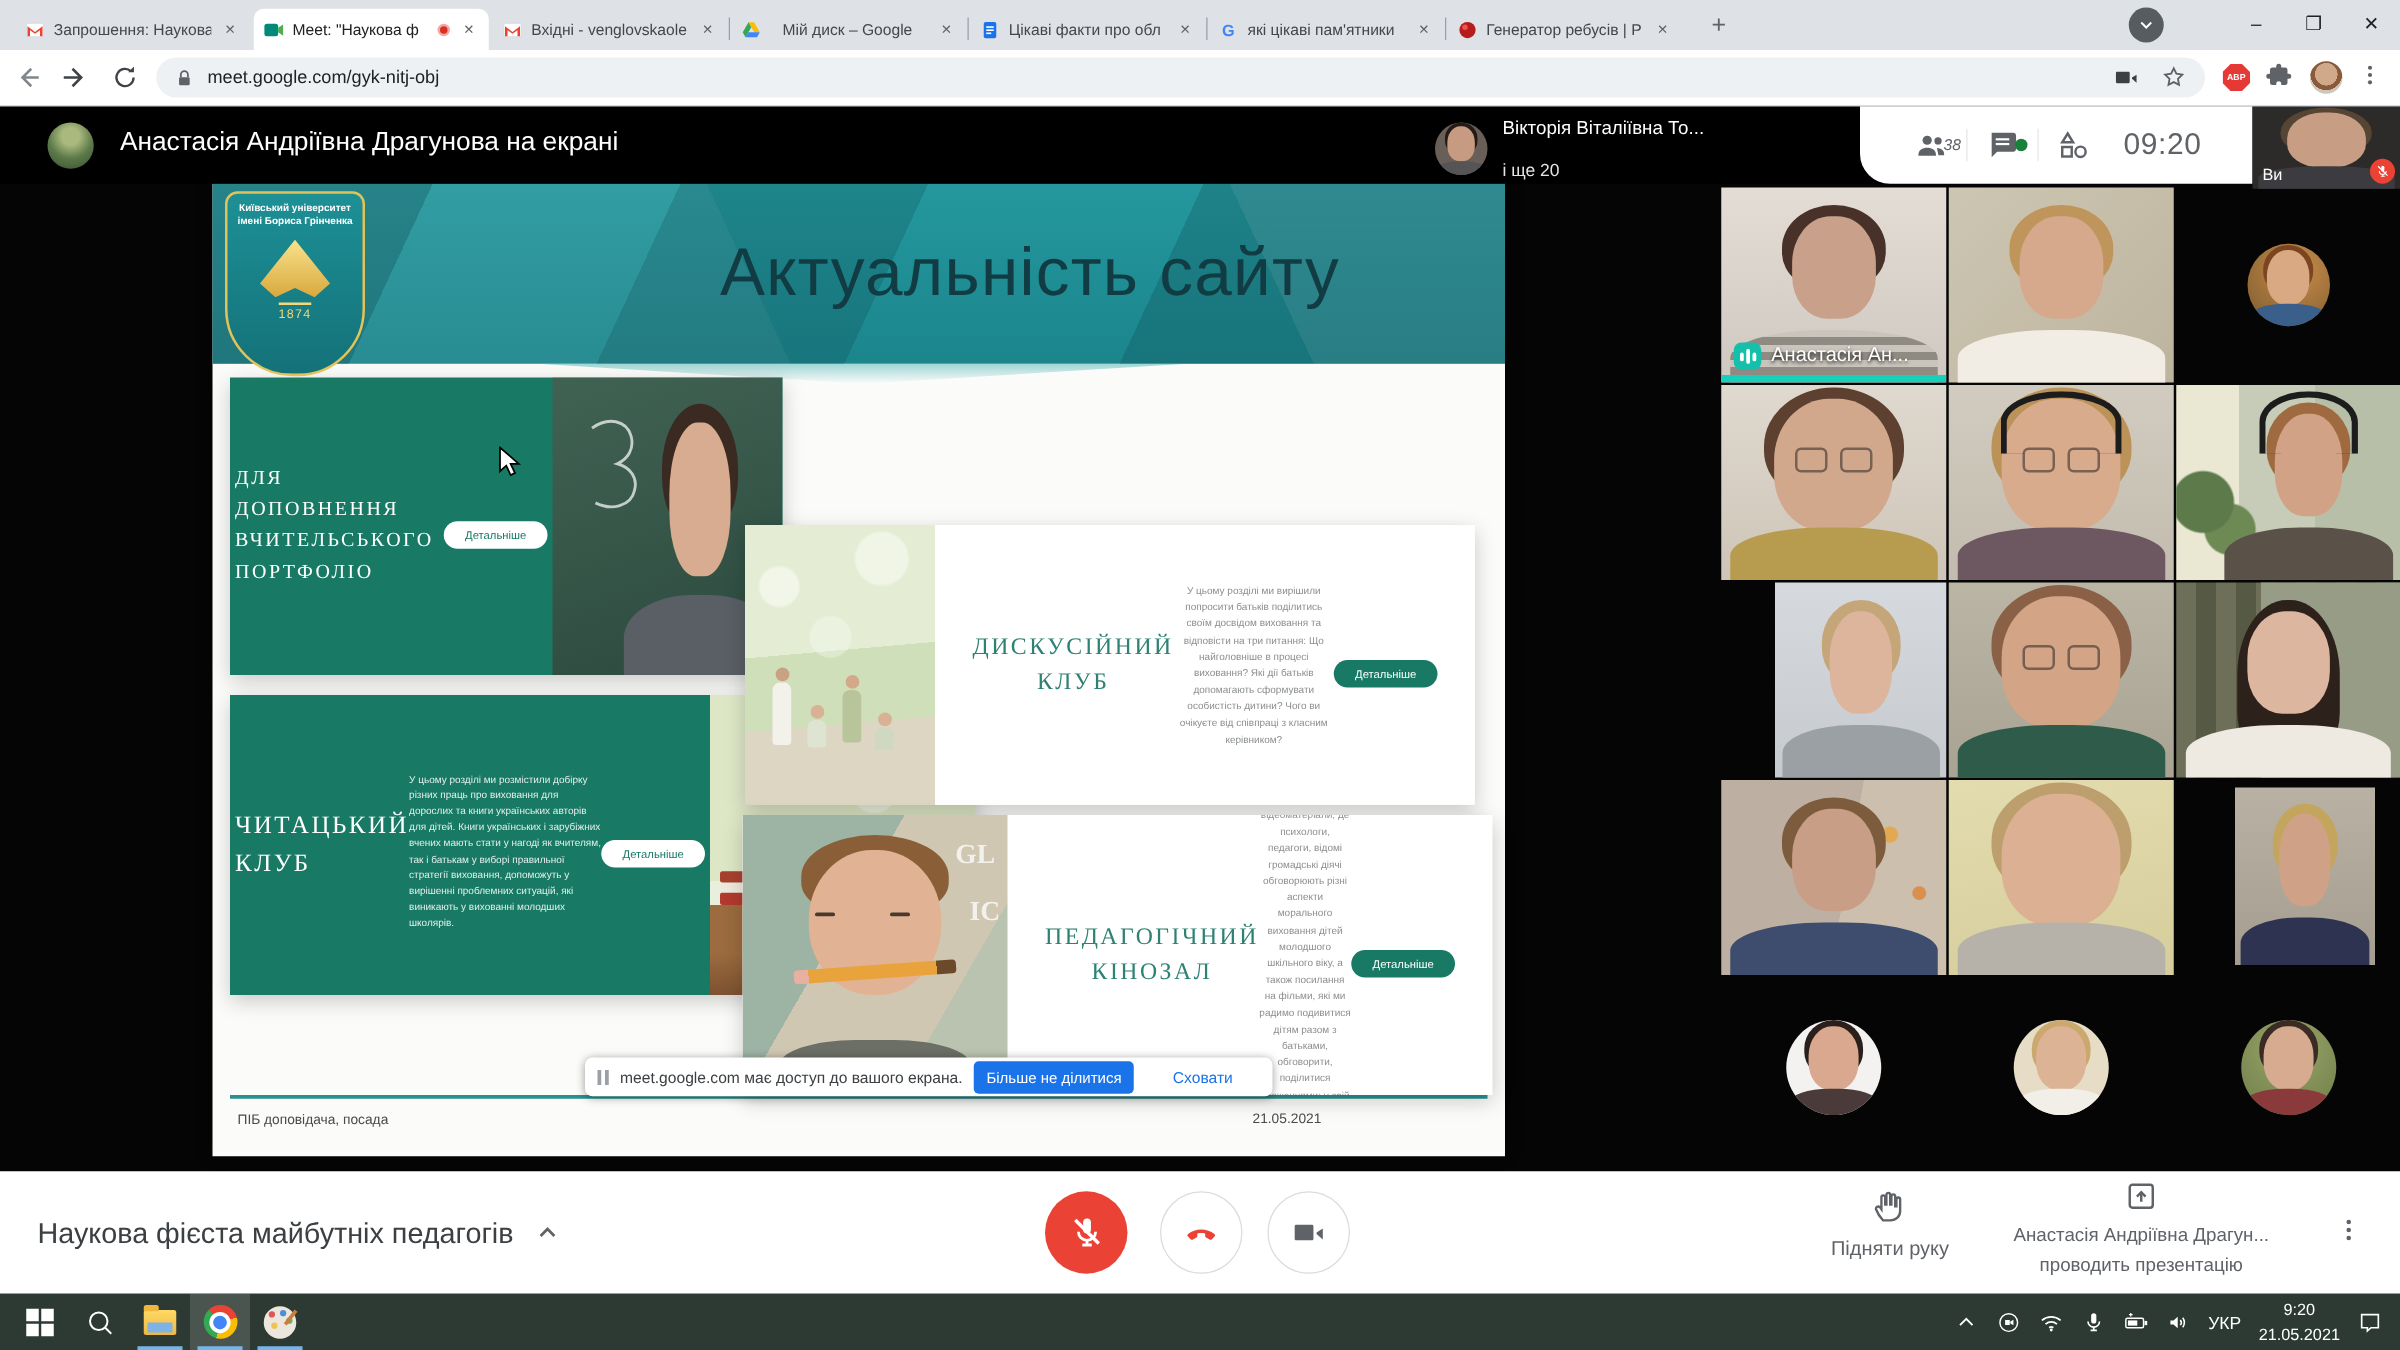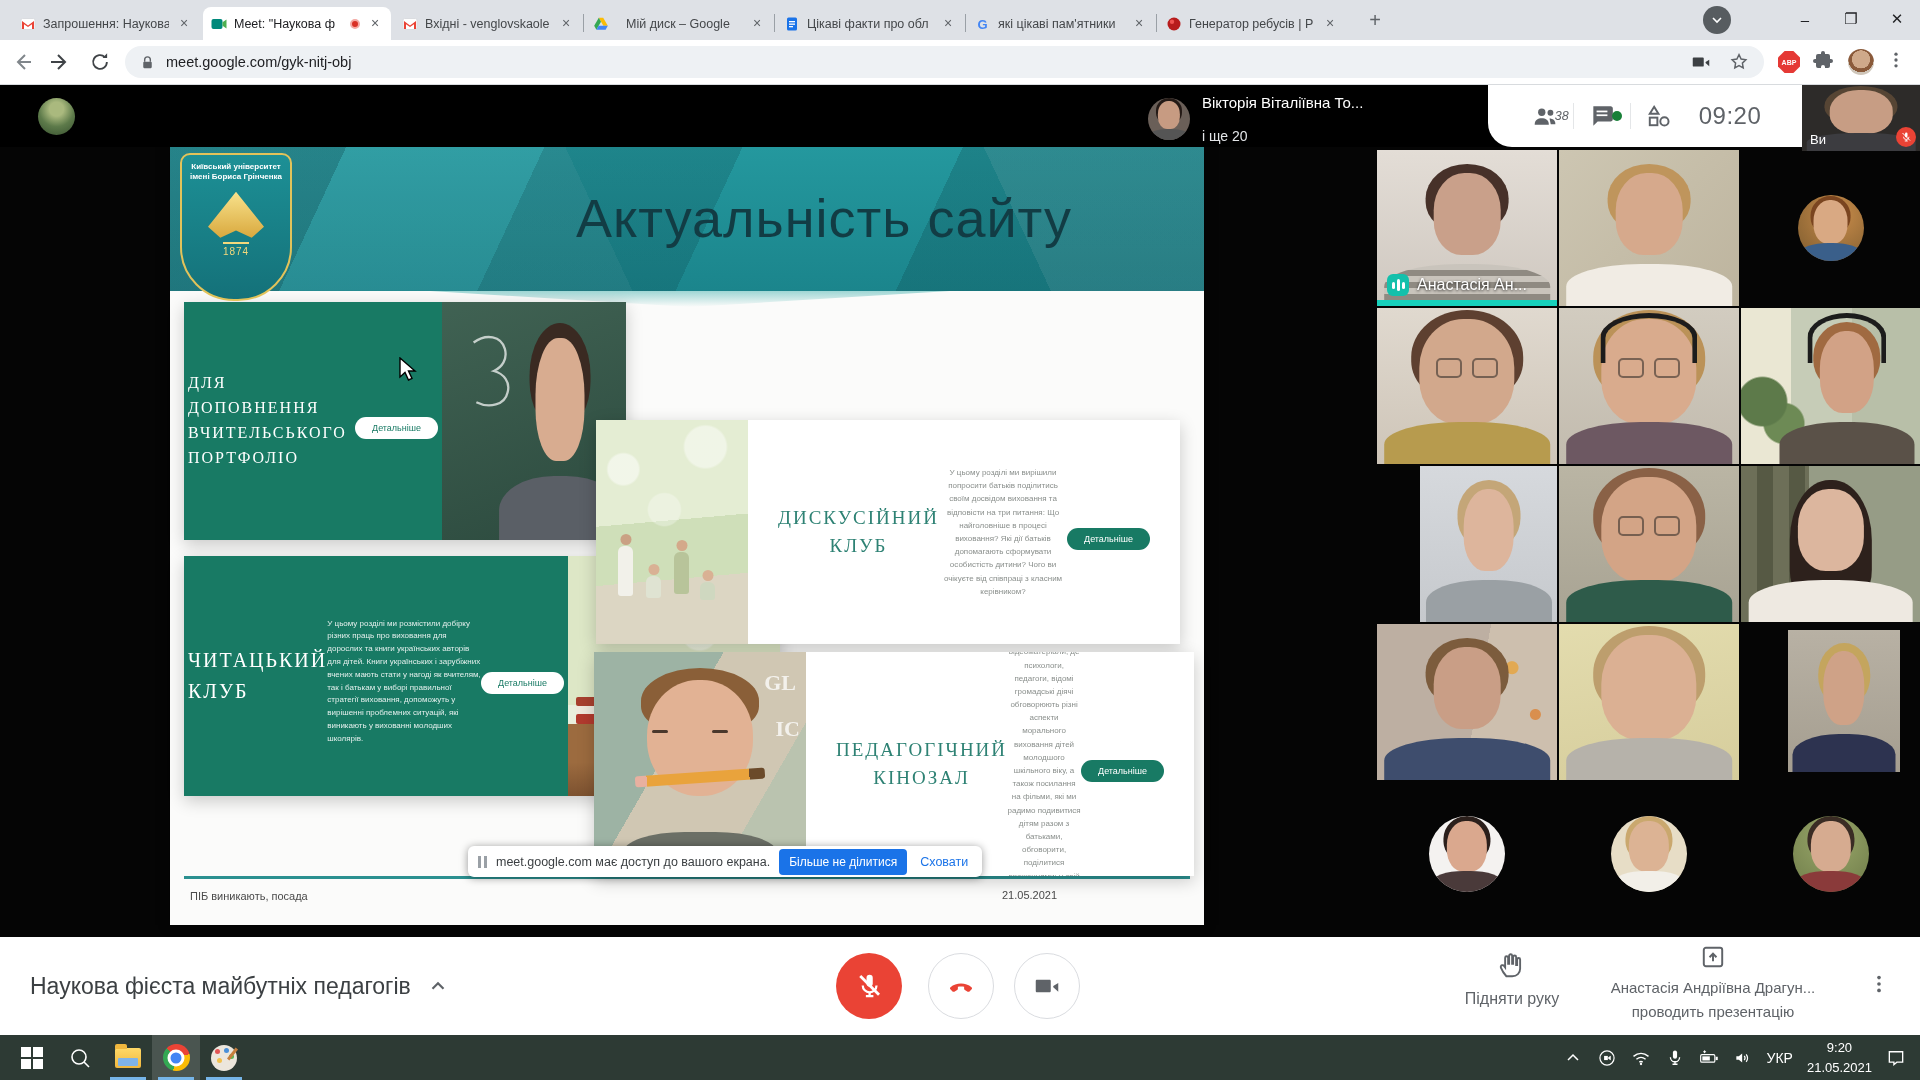--- a/index.html
+++ b/index.html
@@ -115,21 +115,21 @@
 
 .tealline{position:absolute;left:14px;top:729px;width:1006px;height:3px;background:#2b9090}
 .footL{position:absolute;left:20px;top:743px;font-size:11px;color:#4a4a4a}
 .footR{position:absolute;left:832px;top:742px;font-size:11px;color:#4a4a4a}
 
 #sharebar{position:absolute;left:468px;top:699px;height:31px;background:#fff;border-radius:6px;box-shadow:0 1px 8px rgba(0,0,0,.4);display:flex;align-items:center;gap:9px;padding:0 10px;z-index:9}
 .pausebars{display:flex;gap:3px}
 .pausebars i{width:3px;height:12px;background:#9aa0a6}
 .sbtext{color:#3c4043;font-size:12.5px;white-space:nowrap}
 .sbbtn{background:#1a73e8;color:#fff;border:none;border-radius:4px;font-size:12px;font-weight:normal;padding:6px 10px;font-family:"Liberation Sans",sans-serif;white-space:nowrap}
-.sblink{color:#1a73e8;font-size:12.5px;margin:0 4px;white-space:nowrap}
+.sblink{color:#1a73e8;font-size:12.5px;margin:0 22px;white-space:nowrap}
 #cursor{position:absolute;left:398px;top:210px;z-index:10}
 
 
 .tile{position:absolute;overflow:hidden;background:#3c4043}
 .tile.avatarcell{background:transparent}
 .person{position:absolute;inset:0}
 .person .hr{position:absolute;left:50%;top:9%;width:46%;height:44%;background:var(--hair);border-radius:50% 50% 45% 45%;transform:translateX(-50%)}
 .person .hd{position:absolute;left:50%;top:15%;width:37%;height:52%;background:var(--skin);border-radius:46% 46% 42% 42%;transform:translateX(-50%)}
 .person .bd{position:absolute;left:50%;bottom:-5%;width:92%;height:32%;background:var(--shirt);border-radius:45% 45% 0 0;transform:translateX(-50%)}
 .person.close .hr{top:1%;width:62%;height:60%}
@@ -324,20 +324,21 @@
       <svg viewBox="0 0 24 24" width="20" height="20" fill="#5f6368">
           <circle cx="12" cy="5" r="2"></circle>
           <circle cx="12" cy="12" r="2"></circle>
           <circle cx="12" cy="19" r="2"></circle>
         </svg>
     </span>
   </div>
 
   <div id="meethead">
     <div class="pavatar"></div>
+    <div class="ptext">Анастасія Андріївна Драгунова на екрані</div>
     <div class="preview">
       <div class="pa">
         <div class="person close" style="--skin:#c79b82;--hair:#241a16;--shirt:#555">
             <i class="hr"></i>
             <i class="hd"></i>
             <i class="bd"></i>
           </div>
       </div>
       <div>
         <div class="l1">Вікторія Віталіївна То...</div>
@@ -460,21 +461,21 @@
             <i class="bsh"></i>
         </div>
         <div class="wpanel">
           <h3>ПЕДАГОГІЧНИЙ КІНОЗАЛ</h3>
           <p>У розділі «Педагогічний кінозал» зібрані відеоматеріали, де психологи, педагоги, відомі громадські діячі обговорюють різні аспекти морального виховання дітей молодшого шкільного віку, а також посилання на фільми, які ми радимо подивитися дітям разом з батьками, обговорити, поділитися враженнями; у свій зал — українські мультфільми для школярів.</p>
           <span class="pillg">Детальніше</span>
         </div>
       </div>
 
       <div class="tealline"></div>
-      <div class="footL">ПІБ виникають, посада</div>
+      <div class="footL">ПІБ доповідача, посада</div>
       <div class="footR">21.05.2021</div>
     </div>
 
     <div id="grid">
         <div class="tile speaking" style="left: 1377px; top: 3px; width: 180px; height: 156px; background: linear-gradient(rgb(227, 221, 214), rgb(207, 200, 192));">
           <div class="person" style="--skin:#c9a08a;--hair:#473129;--shirt:repeating-linear-gradient(180deg,#c9c4bc 0 6px,#8f8a82 6px 12px)">
             <i class="hr"></i>
             <i class="hd"></i>
             <i class="bd"></i>
           </div>

